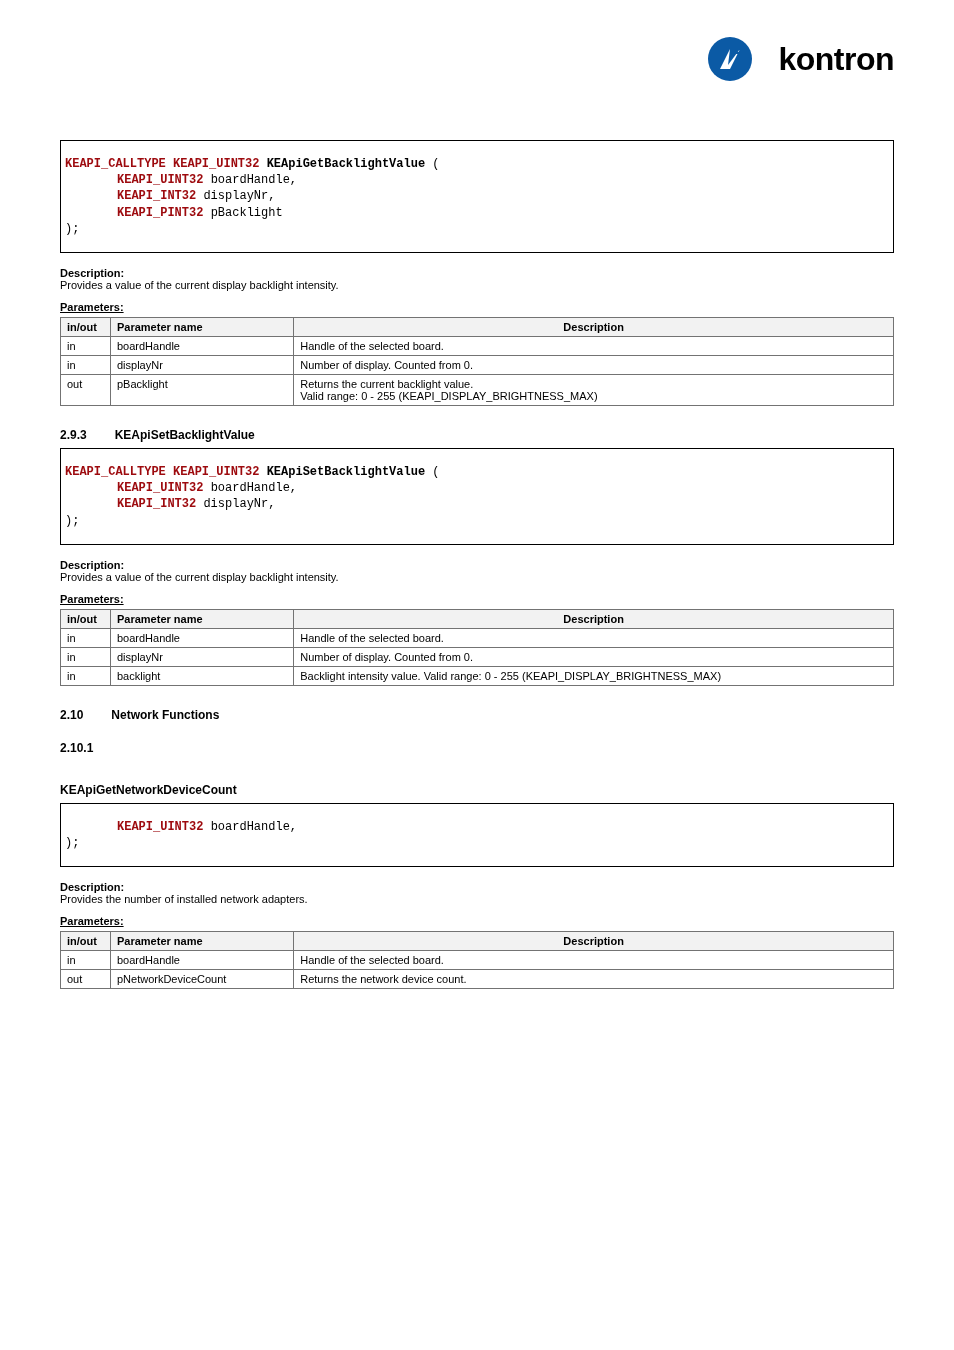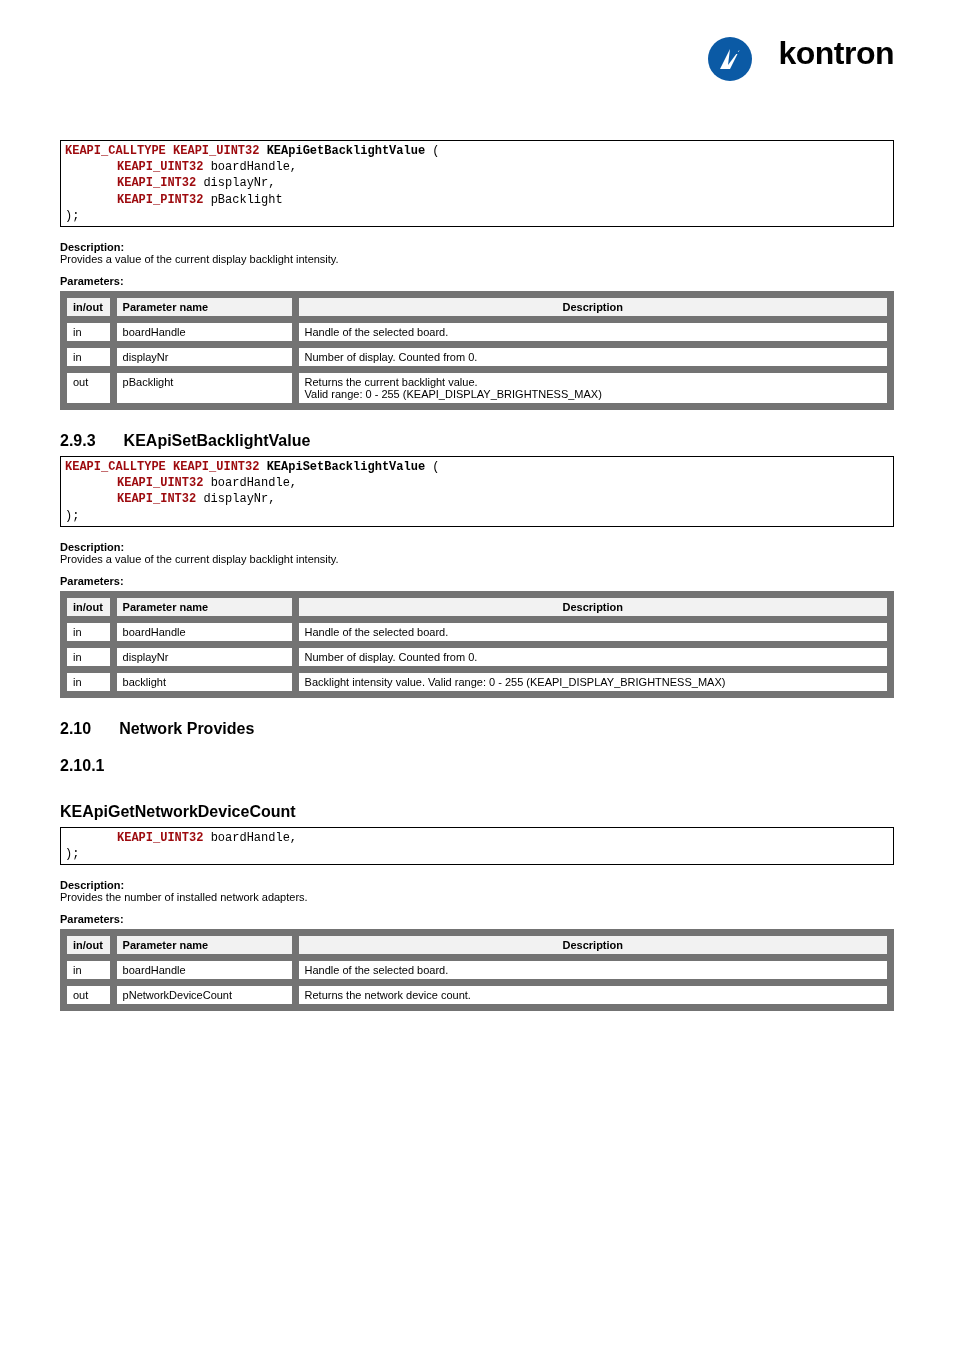--- a/index.html
+++ b/index.html
@@ -11,67 +11,67 @@
     width: 954px;
     height: 1350px;
     padding: 40px 60px 40px 60px;
     position: relative;
   }
   .logo {
     position: absolute;
     top: 35px;
     right: 60px;
     display: flex;
-    align-items: flex-start;
+    align-items: center;
     gap: 24px;
   }
   .logo-mark {
     width: 48px;
     height: 48px;
   }
   .logo-text {
     font-size: 32px;
     font-weight: 900;
     letter-spacing: -0.5px;
     color: #000;
   }
   .content {
     margin-top: 100px;
   }
   .code-box {
     border: 1px solid #000;
-    padding: 2px 4px;
+    padding: 15px 4px;
     font-family: "Courier New", monospace;
     font-size: 12px;
     line-height: 1.35;
     margin: 4px 0 8px 0;
   }
   .code-box .indent { padding-left: 52px; display: block; }
   .kw { color: #9d0a0e; font-weight: bold; }
   .fn { font-weight: bold; color: #000; }
   .desc-label { font-weight: bold; margin-top: 14px; }
   .desc-text { margin-bottom: 10px; }
-  .params-label { font-weight: bold; margin-top: 6px; margin-bottom: 4px; }
+  .params-label { font-weight: bold; margin-top: 6px; margin-bottom: 4px; text-decoration: underline; }
   table {
     border-collapse: collapse;
     width: 100%;
     margin: 4px 0 14px 0;
     font-size: 11px;
   }
   th, td {
-    border: 7px solid #737373;
+    border: 1px solid #737373;
     padding: 3px 6px;
     text-align: left;
     vertical-align: top;
   }
   th { background: #f2f2f2; font-weight: bold; }
   .col-io { width: 6%; }
   .col-param { width: 22%; }
   .col-desc { width: 72%; text-align: center; }
-  .section-title-inline { font-weight: bold; font-size: 16px; }
+  .section-title-inline { font-weight: bold; font-size: 12px; }
   .section-line { display:flex; gap:28px; align-items:baseline; margin-top:22px; margin-bottom:6px; }
 </style>
 </head>
 <body>
 
 <div class="logo">
   <svg class="logo-mark" viewBox="0 0 48 48">
     <circle cx="24" cy="24" r="22" fill="#0b5aa5"></circle>
     <path d="M14 34 L24 14 L22 30 L34 14 L24 34 Z" fill="#fff"></path>
     <path d="M30 10 L38 10 M30 14 L38 14 M30 18 L38 18" stroke="#0b5aa5" stroke-width="2"></path>
@@ -169,21 +169,21 @@
     <tr>
       <td>in</td>
       <td>backlight</td>
       <td>Backlight intensity value. Valid range: 0 - 255 (KEAPI_DISPLAY_BRIGHTNESS_MAX)</td>
     </tr>
   </tbody>
     </table>
 
   <div class="section-line">
     <span class="section-title-inline">2.10</span>
-    <span class="section-title-inline">Network Provides</span>
+    <span class="section-title-inline">Network Functions</span>
   </div>
 
   <div class="section-line" style="margin-top:19px;flex-direction:column;">
     <span class="section-title-inline">2.10.1</span>
     <span class="section-title-inline">KEApiGetNetworkDeviceCount</span>
   </div>
 
   <div class="code-box">
     <span class="indent"><span class="kw">KEAPI_UINT32</span> <span>boardHandle,</span></span>
     <div>);</div>

